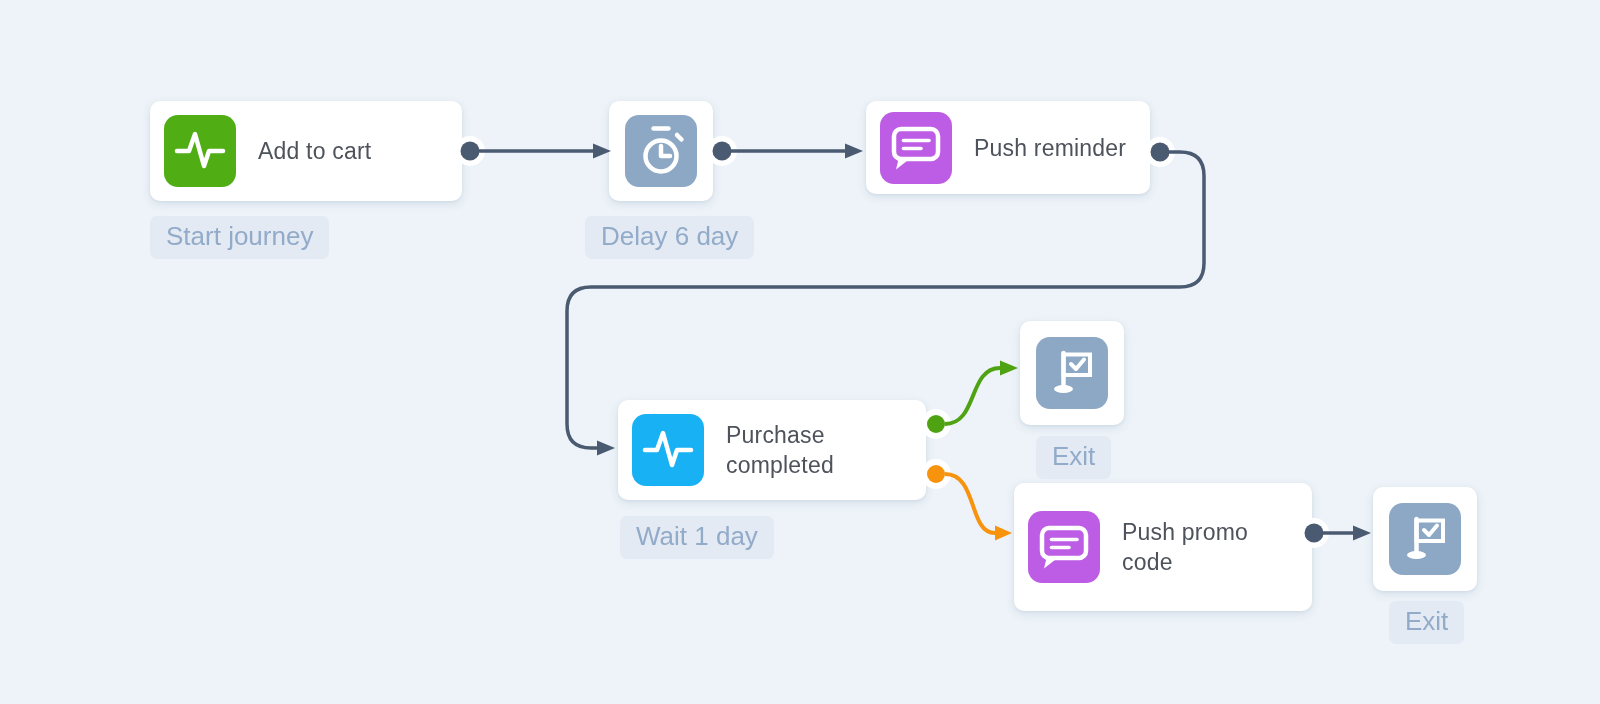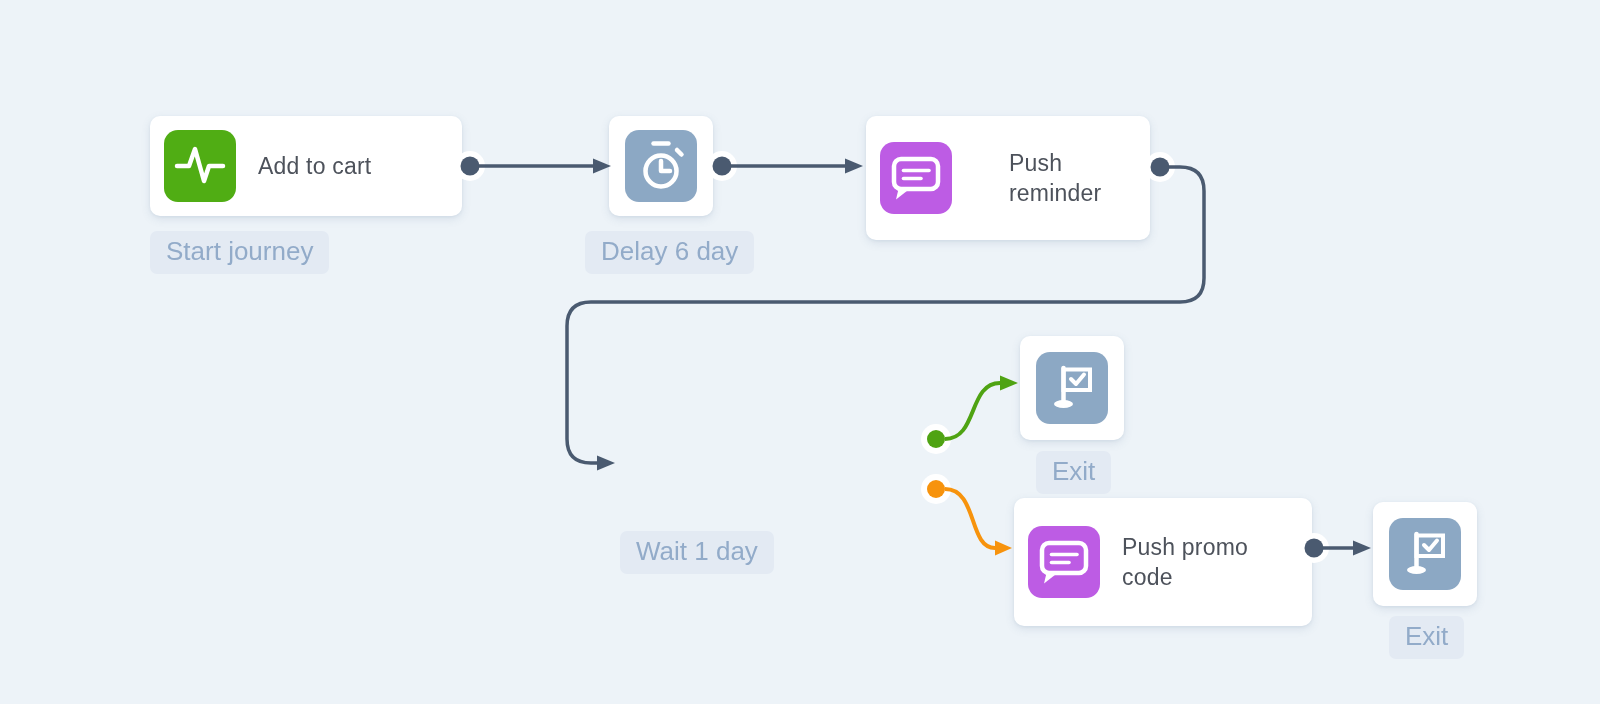--- a/index.html
+++ b/index.html
@@ -34,21 +34,21 @@
     background: #e3eaf3; border-radius: 7px;
     padding: 5px 16px 7px; font-size: 26px; font-weight: 500; color: #92abc9;
     white-space: nowrap;
   }
   
   svg.wires { position: absolute; inset: 0; z-index: 2; pointer-events: none; }
 </style>
 </head>
 <body>
 
-<div class="canvas" style="background-color: rgb(237, 243, 248); margin-top: 15px;">
+<div class="canvas" style="background-color: rgb(237, 243, 248);">
 
   <div class="card" style="left:150px; top:101px; width:312px; height:100px;">
     <div class="icon-tile" style="background-color: rgb(80, 173, 20);">
       <svg width="72" height="72" viewBox="0 0 72 72">
         <path d="M13 36 H25 L31 19 L40 51 L45 36 H59" fill="none" stroke="#ffffff" stroke-width="4.5" stroke-linecap="round" stroke-linejoin="round"></path>
       </svg>
     </div>
     <div class="card-label">Add to cart</div>
   </div>
 
@@ -56,32 +56,40 @@
     <div class="icon-tile" style="background-color: rgb(140, 168, 196);">
       <svg width="72" height="72" viewBox="0 0 72 72">
         <circle cx="36" cy="41" r="15.5" fill="none" stroke="#ffffff" stroke-width="4.5"></circle>
         <path d="M36 31 V41 H45" fill="none" stroke="#ffffff" stroke-width="4.5" stroke-linecap="round" stroke-linejoin="round"></path>
         <path d="M28.5 13.5 H43.5" stroke="#ffffff" stroke-width="4.5" stroke-linecap="round"></path>
         <path d="M52 20 L56.5 24.5" stroke="#ffffff" stroke-width="4.5" stroke-linecap="round"></path>
       </svg>
     </div>
   </div>
 
-  <div class="card" style="left:866px; top:101px; width:284px; height:124px;gap:35px;">
+  <div class="card" style="left:866px; top:101px; width:284px; height:93px;">
     <div class="icon-tile" style="background-color: rgb(189, 92, 228);">
       <svg width="72" height="72" viewBox="0 0 72 72">
         <rect x="14" y="17" width="44" height="30" rx="7" fill="none" stroke="#ffffff" stroke-width="4.5"></rect>
         <path d="M19 45 L16 57.5 L32 45 Z" fill="#ffffff"></path>
         <path d="M23.5 28.5 H49" stroke="#ffffff" stroke-width="3.6" stroke-linecap="round"></path>
         <path d="M23.5 36.5 H41" stroke="#ffffff" stroke-width="3.6" stroke-linecap="round"></path>
       </svg>
     </div>
     <div class="card-label">Push reminder</div>
   </div>
 
+  <div class="card" style="left:618px; top:400px; width:308px; height:100px;">
+    <div class="icon-tile" style="background-color: rgb(24, 177, 244);">
+      <svg width="72" height="72" viewBox="0 0 72 72">
+        <path d="M13 36 H25 L31 19 L40 51 L45 36 H59" fill="none" stroke="#ffffff" stroke-width="4.5" stroke-linecap="round" stroke-linejoin="round"></path>
+      </svg>
+    </div>
+    <div class="card-label" style="max-width:180px;">Purchase completed</div>
+  </div>
 
   <div class="card square" style="left:1020px; top:321px; width:104px; height:104px;">
     <div class="icon-tile" style="background-color: rgb(140, 168, 196);">
       <svg width="72" height="72" viewBox="0 0 72 72">
         <path d="M27.5 16 V49" stroke="#ffffff" stroke-width="4.5" stroke-linecap="round"></path>
         <rect x="27.5" y="17.5" width="26.5" height="20.5" fill="none" stroke="#ffffff" stroke-width="4"></rect>
         <path d="M35 27 L40 32 L48 22.5" fill="none" stroke="#ffffff" stroke-width="4" stroke-linecap="round" stroke-linejoin="round"></path>
         <ellipse cx="27.5" cy="52" rx="9.5" ry="4" fill="#ffffff"></ellipse>
       </svg>
     </div>

